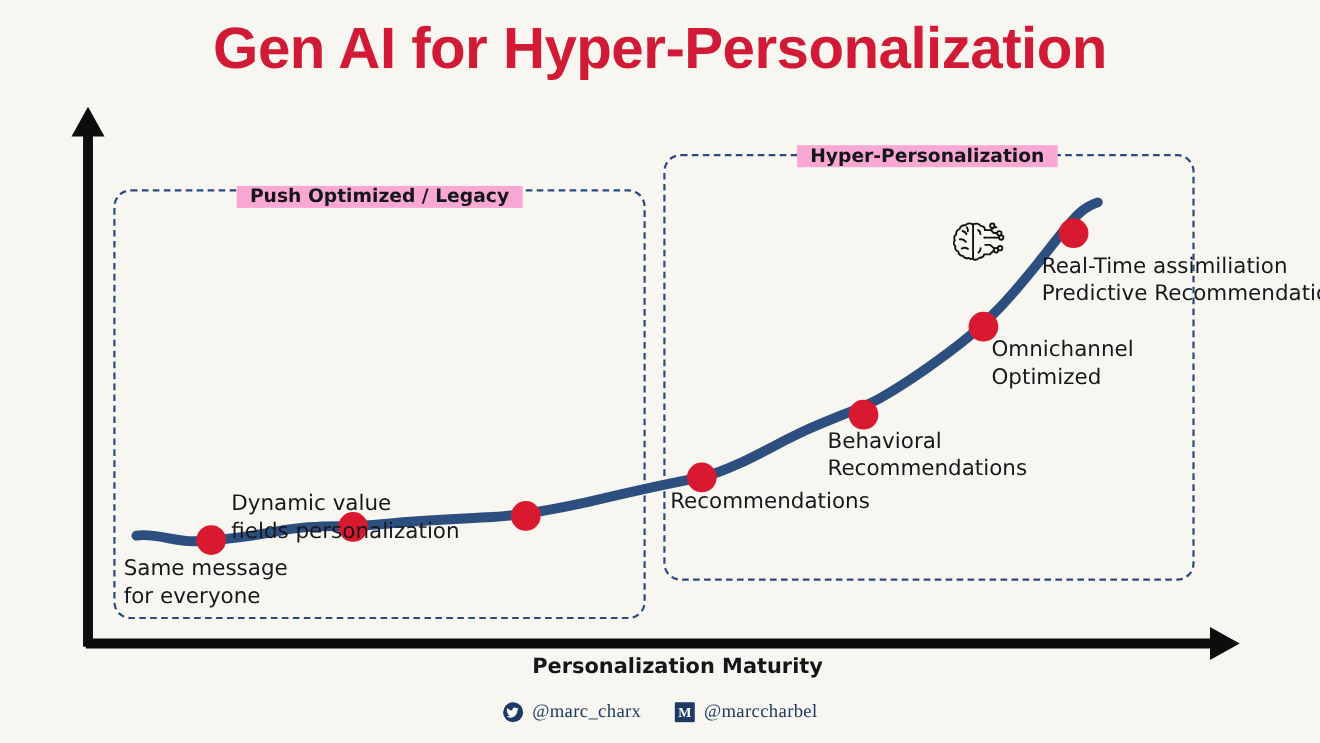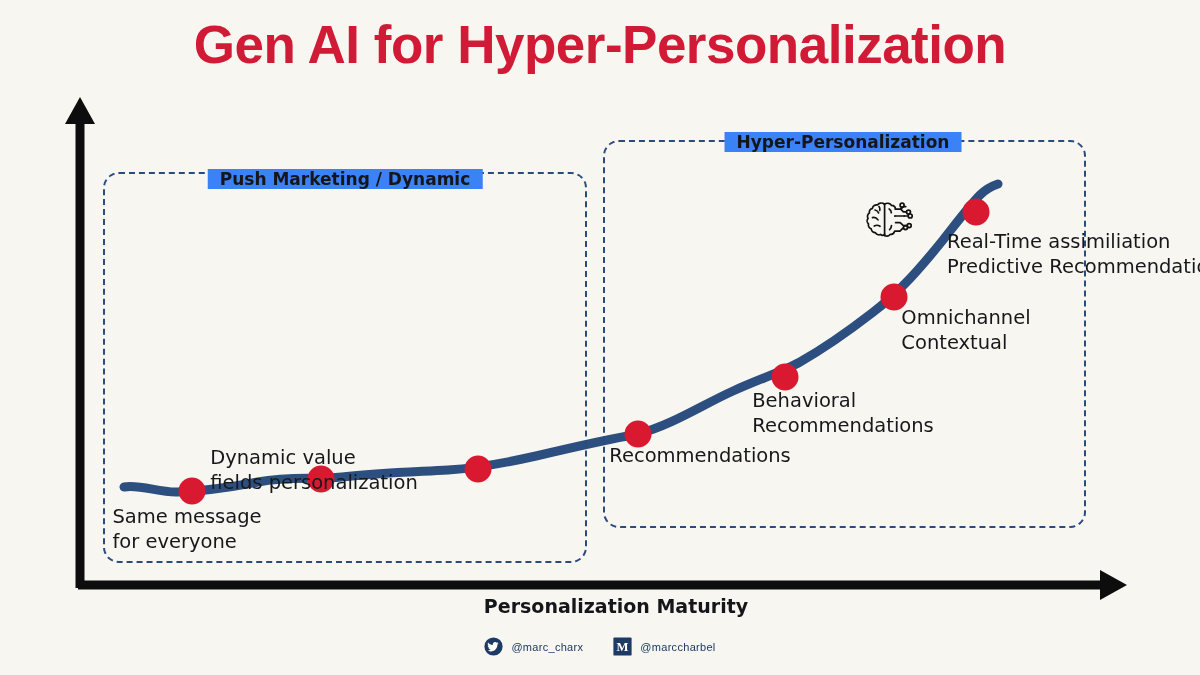--- a/index.html
+++ b/index.html
@@ -63,21 +63,21 @@
     top: 140px;
     width: 483px;
     height: 388px;
   }
   .group-label {
     position: absolute;
     font-family: "DejaVu Sans", sans-serif;
     font-size: 17px;
     font-weight: bold;
     color: #15161a;
-    background: #3b82f6;
+    background: #f9a8d4;
     padding: 0 12px;
     white-space: nowrap;
     transform: translate(-50%, -50%);
   }
   #label-push  { left: 345px; top: 179px; }
   #label-hyper { left: 843px; top: 142px; }
 
   
   .node-label {
     position: absolute;
@@ -132,22 +132,22 @@
     justify-content: center;
     align-items: center;
     gap: 30px;
   }
   .credit {
     display: flex;
     align-items: center;
     gap: 8px;
   }
   .credit-handle {
-    font-family: Liberation Sans, sans-serif;
-    font-size: 11px;
+    font-family: Liberation Serif, serif;
+    font-size: 17px;
     color: #1c3a63;
     letter-spacing: 0.3px;
     white-space: nowrap;
   }
   .social-icon {
     width: 19px;
     height: 19px;
     display: block;
   }
 </style>
@@ -192,21 +192,21 @@
       <circle cx="478" cy="469" r="13.5" fill="#d8192f"></circle>
       <circle cx="638" cy="434" r="13.5" fill="#d8192f"></circle>
       <circle cx="785" cy="377" r="13.5" fill="#d8192f"></circle>
       <circle cx="894" cy="297" r="13.5" fill="#d8192f"></circle>
       <circle cx="976" cy="212" r="13.5" fill="#d8192f"></circle>
     </g>
   </svg>
 
   <div id="box-push" class="group-box"></div>
   <div id="box-hyper" class="group-box"></div>
-  <div id="label-push" class="group-label">Push Marketing / Dynamic</div>
+  <div id="label-push" class="group-label">Push Optimized / Legacy</div>
   <div id="label-hyper" class="group-label">Hyper-Personalization</div>
 
   <div id="ai-icon">
     <svg viewBox="0 0 56 48" width="56" height="48">
       <g fill="none" stroke="#121212" stroke-width="1.7" stroke-linecap="round" stroke-linejoin="round">
 
         <path d="M22.5 8.2c-2.2-1.6-5.3-1.3-7 0.7-2.4-0.5-4.7 1.0-5.1 3.4-2.1 0.5-3.5 2.6-3.0 4.7
                  -1.9 1.1-2.5 3.6-1.3 5.4-1.4 1.6-1.2 4.1 0.4 5.5-0.6 2.1 0.6 4.3 2.7 4.9
                  0.1 2.2 2.0 3.9 4.2 3.8 0.9 1.9 3.2 2.7 5.1 1.8 1.2 1.1 3.0 1.1 4.2 0"></path>
         <path d="M22.6 8.1v31.4"></path>
@@ -253,21 +253,21 @@
     <div>Recommendations</div>
   </div>
 
   <div id="nl-4" class="node-label center">
     <div>Behavioral</div>
     <div>Recommendations</div>
   </div>
 
   <div id="nl-5" class="node-label center">
     <div>Omnichannel</div>
-    <div>Contextual</div>
+    <div>Optimized</div>
   </div>
 
   <div id="nl-6" class="node-label left">
     <div>Real-Time assimiliation</div>
     <div>Predictive Recommendations</div>
   </div>
 
   <div id="x-axis-title">Personalization Maturity</div>
 
   <div id="footer">

